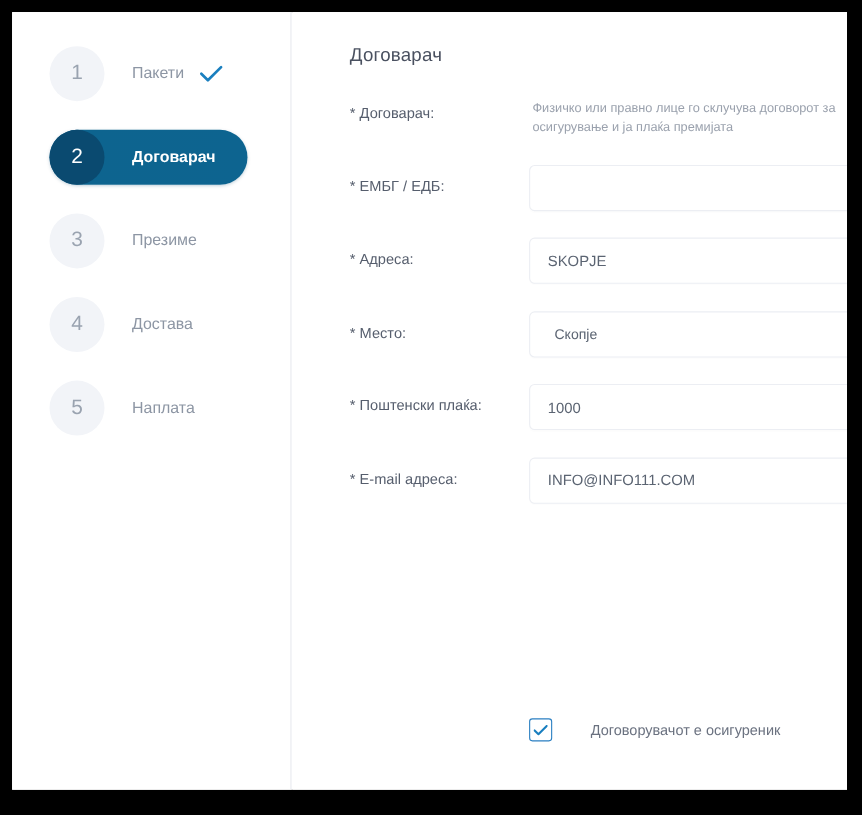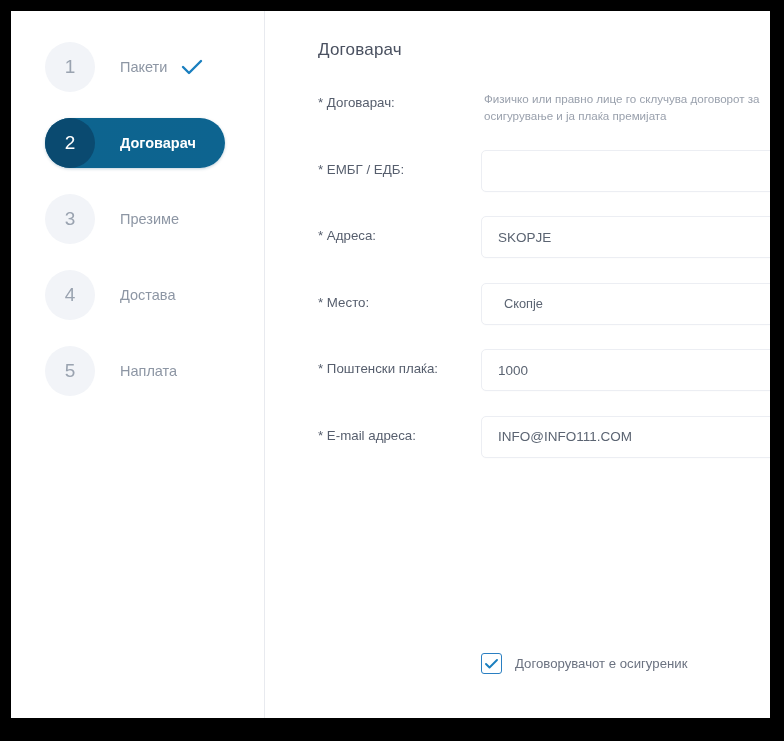--- a/index.html
+++ b/index.html
@@ -153,20 +153,21 @@
     font-size: 12.8px;
   }
 
   
   .checkbox-row {
     position: absolute;
     left: 215px;
     top: 642px;
     display: flex;
     align-items: center;
+    gap: 22px;
   }
   .checkbox {
     width: 19px;
     height: 19px;
     border: 1px solid #2a7fc2;
     border-radius: 3px;
     background: #ffffff;
     display: flex;
     align-items: center;
     justify-content: center;

